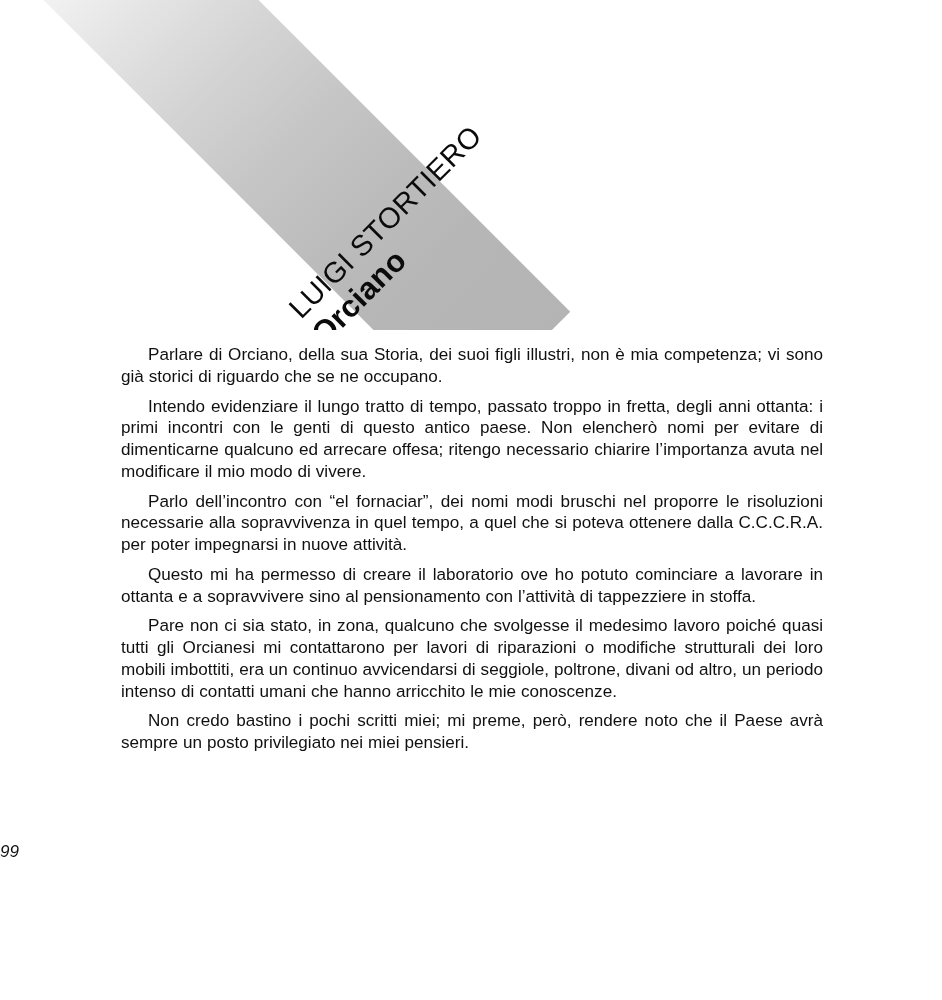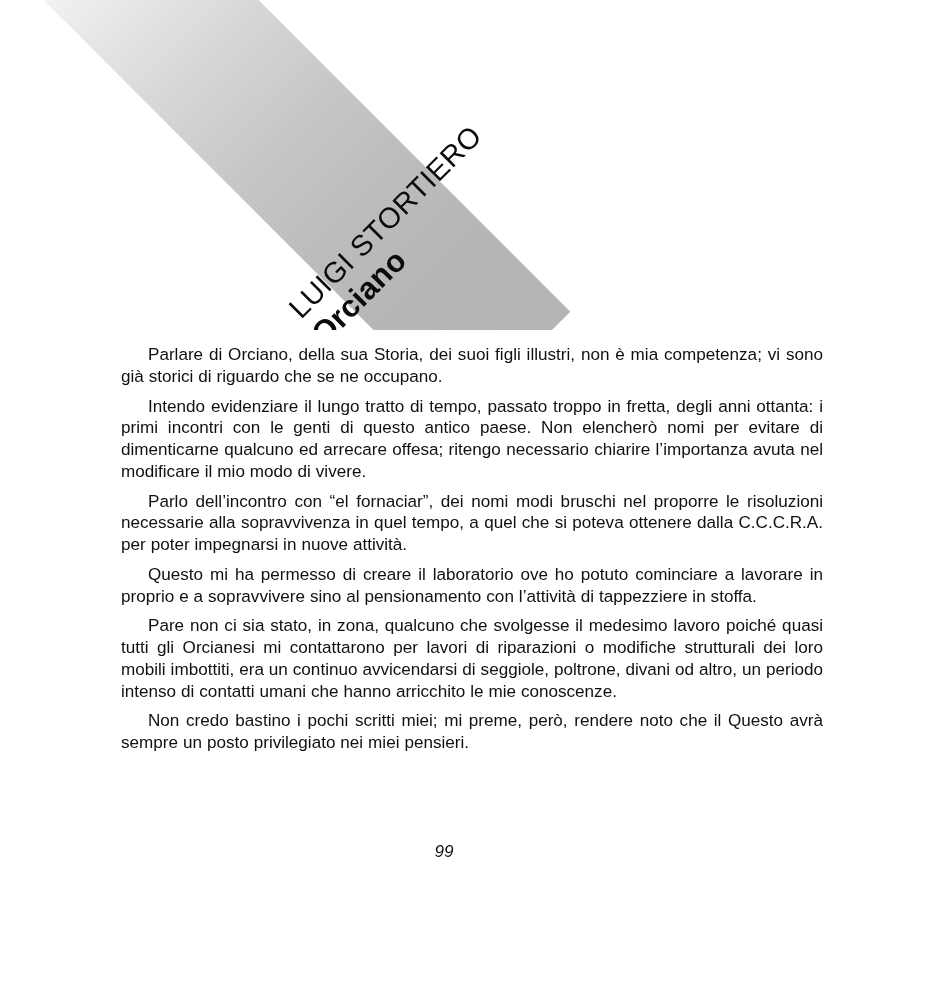--- a/index.html
+++ b/index.html
@@ -90,41 +90,41 @@
     hyphens: none;
     word-spacing: 0.2px;
   }
 
   
   #folio {
     position: absolute;
     left: 0;
     top: 842px;
     width: 888px;
-    text-align: center;
+    text-align: left;
     font-size: 17px;
     font-style: italic;
     color: #101010;
   }
 </style>
 </head>
 <body>
 
 <div id="page">
 
   <div id="banner-wrap">
     <div class="banner-stripe"></div>
     <div class="banner-text" id="banner-line1">LUIGI STORTIERO</div>
     <div class="banner-text" id="banner-line2">Orciano</div>
   </div>
 
   <div id="article">
     <p>Parlare di Orciano, della sua Storia, dei suoi  figli illustri, non è mia competenza; vi sono già storici di riguardo che se ne occupano.</p>
     <p>Intendo evidenziare il lungo tratto di tempo, passato troppo in fretta, degli anni ottanta: i primi incontri con le genti di questo antico paese. Non elencherò nomi per evitare di dimenticarne qualcuno ed arrecare offesa; ritengo necessario chiarire l’importanza avuta nel modificare il mio modo di vivere.</p>
     <p>Parlo dell’incontro con “el fornaciar”, dei nomi modi bruschi nel proporre le risoluzioni necessarie alla sopravvivenza in quel tempo, a quel che si poteva ottenere dalla C.C.C.R.A. per poter impegnarsi in nuove attività.</p>
-    <p>Questo mi ha permesso di creare il laboratorio ove ho potuto cominciare a lavorare in proprio e a sopravvivere sino al pensionamento con l’attività di tappezziere in stoffa.</p>
+    <p>Questo mi ha permesso di creare il laboratorio ove ho potuto cominciare a lavorare in ottanta e a sopravvivere sino al pensionamento con l’attività di tappezziere in stoffa.</p>
     <p>Pare non ci sia stato, in zona, qualcuno che svolgesse il medesimo lavoro poiché quasi tutti gli Orcianesi mi contattarono per lavori di riparazioni o modifiche strutturali dei loro mobili imbottiti, era un continuo avvicendarsi di seggiole, poltrone, divani od altro, un periodo intenso di contatti umani che hanno arricchito le mie conoscenze.</p>
-    <p>Non credo bastino i pochi scritti miei; mi preme, però, rendere noto che il Questo avrà sempre un posto privilegiato nei miei pensieri.</p>
+    <p>Non credo bastino i pochi scritti miei; mi preme, però, rendere noto che il Paese avrà sempre un posto privilegiato nei miei pensieri.</p>
   </div>
 
   <div id="folio">99</div>
 
 </div>
 
 </body></html>

